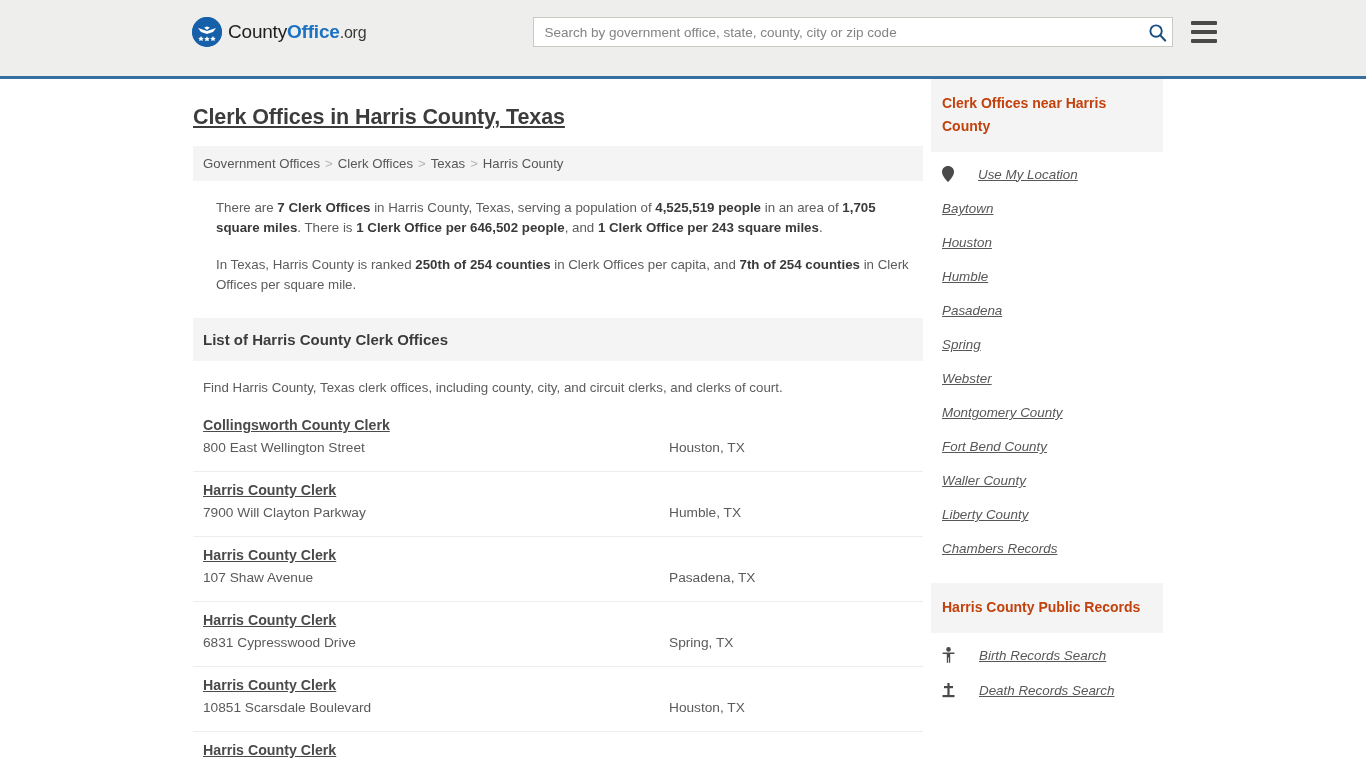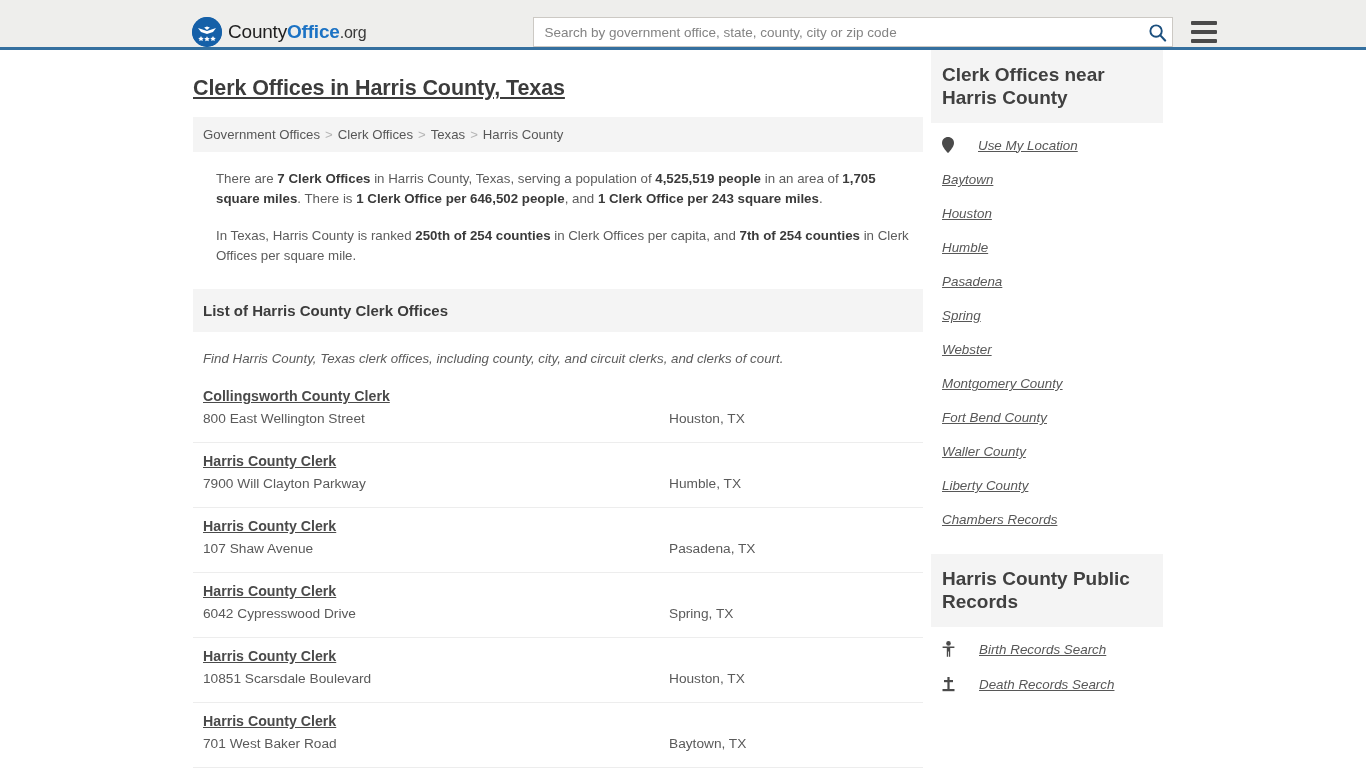--- a/index.html
+++ b/index.html
@@ -8,21 +8,21 @@
     width: 1366px; height: 768px;
     background: #ffffff;
     font-family: "Liberation Sans", sans-serif;
     overflow: hidden;
   }
 
   
   .site-header {
     position: relative;
     width: 1366px;
-    height: 50px;
+    height: 79px;
     background: #eeeeec;
     border-bottom: 3px solid #35709f;
   }
   .header-inner {
     width: 1366px; height: 64px;
     display: flex; align-items: center;
   }
   .logo-wrap {
     display: flex; align-items: center;
     margin-left: 192px;
@@ -133,21 +133,20 @@
     font-size: 15px;
     font-weight: bold;
     color: #3c3c3c;
   }
   .section-desc {
     font-size: 13.3px;
     color: #5c5c5c;
     padding: 0 10px;
     margin: 17px 0 0 0;
     line-height: 20px;
-    font-style: italic;
   }
 
   .office-list { margin-top: 9px; }
   .office-row {
     border-bottom: 1px solid #ededed;
     padding: 9px 10px 10px 10px;
     position: relative;
     min-height: 65px;
   }
   .office-name {
@@ -164,23 +163,23 @@
     font-size: 13.7px; color: #5a5a5a;
     width: 466px; flex: 0 0 466px;
   }
   .office-city { font-size: 13.7px; color: #5a5a5a; }
 
   
   .side-card { margin-bottom: 0; }
   .side-head {
     background: #f4f4f4;
     padding: 13px 11px 14px 11px;
-    font-size: 19px;
+    font-size: 14px;
     font-weight: bold;
-    color: #404040;
+    color: #c2410c;
     line-height: 23px;
   }
   .side-links { padding: 4px 0 0 0; }
   .side-link-row {
     display: flex; align-items: center;
     padding: 10px 11px 9px 11px;
     gap: 24px;
     font-style: italic;
   }
   .side-link {
@@ -255,21 +254,21 @@
             </div></div>
           <div class="office-row"><a class="office-name" href="#">Harris County Clerk</a><div class="office-line">
               <div class="office-addr">7900 Will Clayton Parkway</div>
               <div class="office-city">Humble, TX</div>
             </div></div>
           <div class="office-row"><a class="office-name" href="#">Harris County Clerk</a><div class="office-line">
               <div class="office-addr">107 Shaw Avenue</div>
               <div class="office-city">Pasadena, TX</div>
             </div></div>
           <div class="office-row"><a class="office-name" href="#">Harris County Clerk</a><div class="office-line">
-              <div class="office-addr">6042 Cypresswood Drive</div>
+              <div class="office-addr">6831 Cypresswood Drive</div>
               <div class="office-city">Spring, TX</div>
             </div></div>
           <div class="office-row"><a class="office-name" href="#">Harris County Clerk</a><div class="office-line">
               <div class="office-addr">10851 Scarsdale Boulevard</div>
               <div class="office-city">Houston, TX</div>
             </div></div>
           <div class="office-row"><a class="office-name" href="#">Harris County Clerk</a><div class="office-line">
               <div class="office-addr">701 West Baker Road</div>
               <div class="office-city">Baytown, TX</div>
             </div></div>

